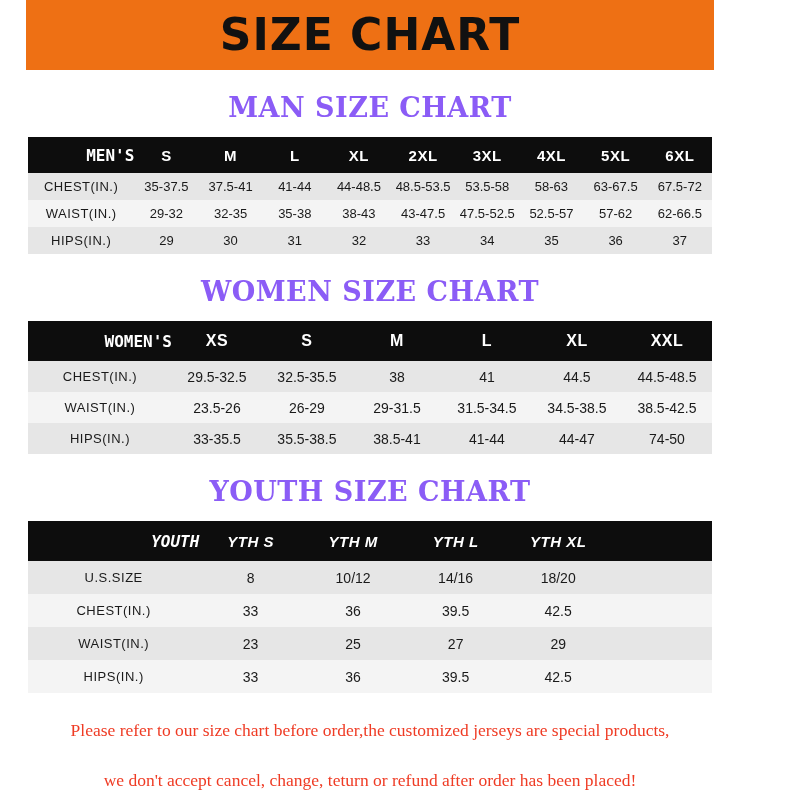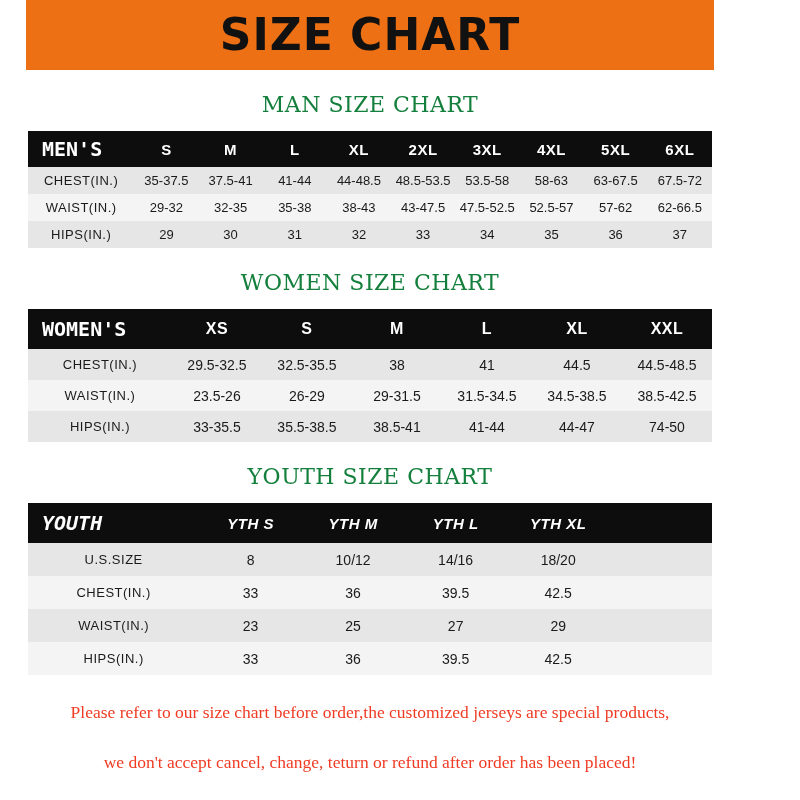--- a/index.html
+++ b/index.html
@@ -46,23 +46,23 @@
     letter-spacing: 1px;
     color: #111111;
     position: relative;
     z-index: 2;
     line-height: 1;
   }
   
   .section-title {
     text-align: center;
     font-family: "DejaVu Serif", serif;
-    font-weight: normal;
-    font-size: 22px;
-    color: #15803d;
+    font-weight: bold;
+    font-size: 27px;
+    color: #8b5cf6;
     margin: 22px 0 14px 0;
     letter-spacing: 0.5px;
   }
   
   .chart-wrap {
     padding: 0 28px;
   }
   table.size-table {
     width: 100%;
     border-collapse: collapse;
@@ -80,24 +80,24 @@
   }
   table.size-table thead th {
     background: #0d0d0d;
     color: #ffffff;
     font-weight: bold;
     height: 36px;
     font-size: 15px;
     letter-spacing: 0.5px;
   }
   table.size-table thead th.row-head {
-    text-align: left;
+    text-align: right;
     padding-left: 14px;
     font-family: "DejaVu Sans Mono", monospace;
-    font-size: 20px;
+    font-size: 16px;
     letter-spacing: 0px;
   }
   table.size-table tbody tr.odd td { background: #e6e6e6; }
   table.size-table tbody tr.even td { background: #f4f4f4; }
   table.size-table tbody td.row-head {
     font-weight: normal;
     letter-spacing: 0.5px;
     font-size: 13px;
     text-align: center;
   }

